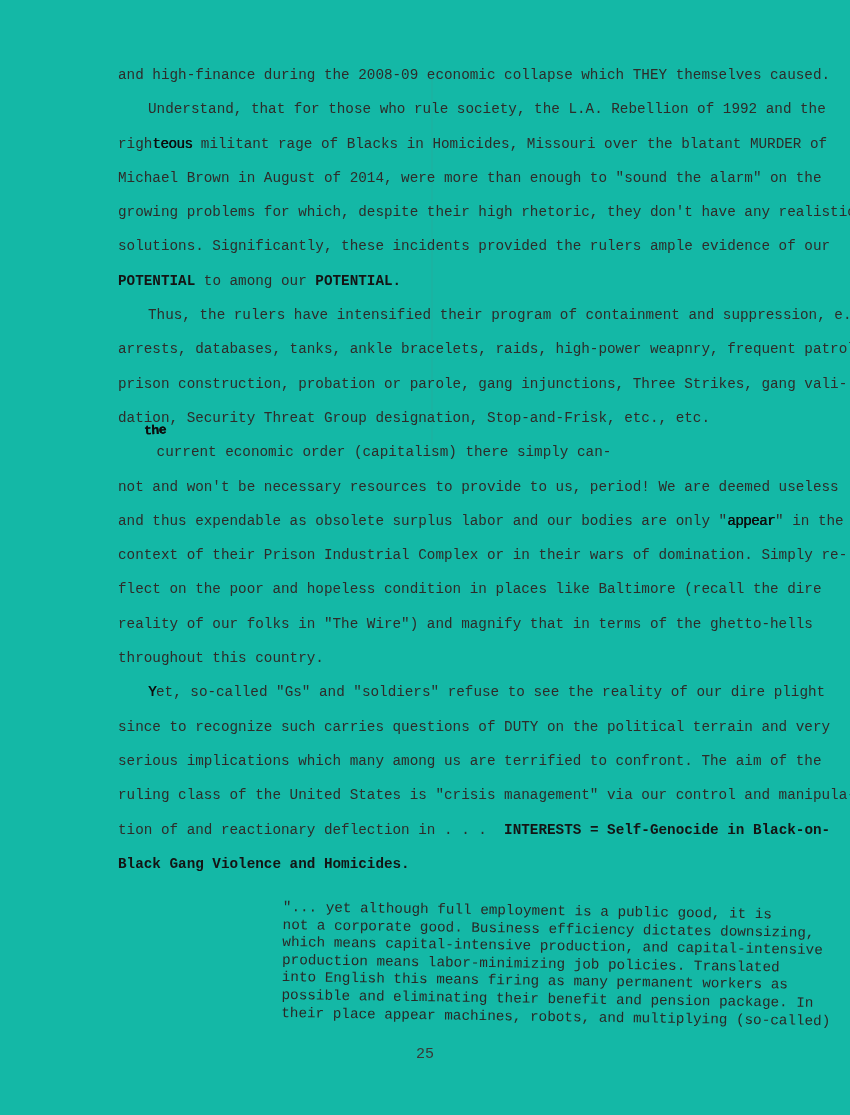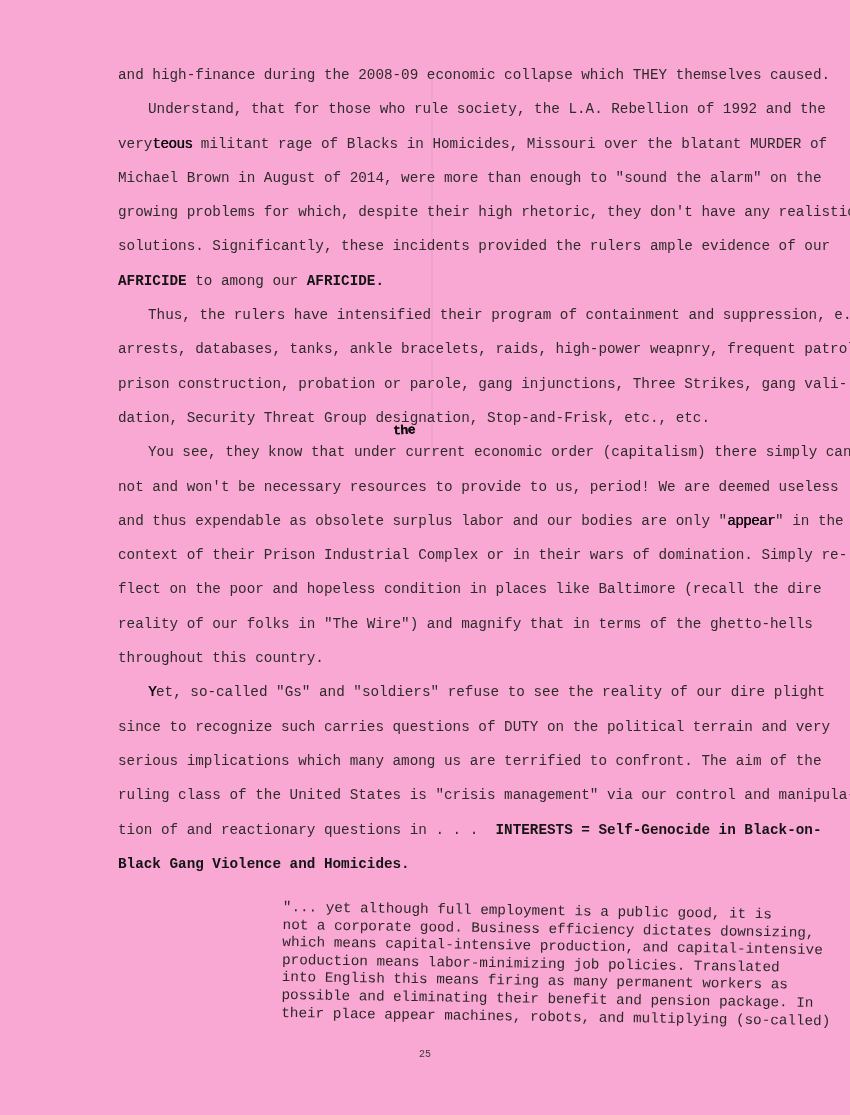--- a/index.html
+++ b/index.html
@@ -5,21 +5,21 @@
   html, body { margin: 0; padding: 0; }
   body {
     width: 850px; height: 1115px;
     position: relative;
     overflow: hidden;
     background: #ffffff;
     font-family: "Liberation Mono", "DejaVu Sans Mono", monospace;
   }
   .page {
     position: absolute; inset: 0;
-    background: #f9a8d4;
+    background: #14b8a6;
   }
   
   .crease {
     position: absolute;
     left: 431px; top: 74px;
     width: 2px; height: 382px;
     background: rgba(120,120,120,0.07);
   }
   .main-text {
     position: absolute;
@@ -60,60 +60,60 @@
     line-height: 17.6px;
     color: #2a2826;
     transform: rotate(0.85deg);
     transform-origin: left top;
   }
   .page-number {
     position: absolute;
     left: 0; top: 1045px;
     width: 850px;
     text-align: center;
-    font-size: 10px;
+    font-size: 15px;
     line-height: 20px;
     color: #3a3836;
   }
 </style>
 </head>
 <body>
 
 <div class="page">
   <div class="crease"></div>
 
   <div class="main-text">
 
     <div class="ln">and high-finance during the 2008-09 economic collapse which THEY themselves caused.</div>
 
     <div class="ln ind">Understand, that for those who rule society, the L.A. Rebellion of 1992 and the</div>
-    <div class="ln"><span>very</span><span class="hw">teous</span><span> militant rage of Blacks in Homicides, Missouri over the blatant MURDER of</span></div>
+    <div class="ln"><span>righ</span><span class="hw">teous</span><span> militant rage of Blacks in Homicides, Missouri over the blatant MURDER of</span></div>
     <div class="ln">Michael Brown in August of 2014, were more than enough to "sound the alarm" on the</div>
     <div class="ln">growing problems for which, despite their high rhetoric, they don't have any realistic</div>
     <div class="ln">solutions. Significantly, these incidents provided the rulers ample evidence of our</div>
-    <div class="ln"><span class="b">AFRICIDE</span><span> to among our </span><span class="b">AFRICIDE.</span></div>
+    <div class="ln"><span class="b">POTENTIAL</span><span> to among our </span><span class="b">POTENTIAL.</span></div>
 
     <div class="ln ind">Thus, the rulers have intensified their program of containment and suppression, e.g</div>
     <div class="ln">arrests, databases, tanks, ankle bracelets, raids, high-power weapnry, frequent patrol</div>
     <div class="ln">prison construction, probation or parole, gang injunctions, Three Strikes, gang vali-</div>
     <div class="ln">dation, Security Threat Group designation, Stop-and-Frisk, etc., etc.</div>
 
-    <div class="ln ind"><span>You see, they know that under</span><span class="insert-anchor"><span class="insert-above">the</span></span><span> current economic order (capitalism) there simply can-</span></div>
+    <div class="ln ind"><span class="insert-anchor"><span class="insert-above">the</span></span><span> current economic order (capitalism) there simply can-</span></div>
     <div class="ln">not and won't be necessary resources to provide to us, period! We are deemed useless</div>
     <div class="ln"><span>and thus expendable as obsolete surplus labor and our bodies are only "</span><span class="hw">appear</span><span>" in the</span></div>
     <div class="ln">context of their Prison Industrial Complex or in their wars of domination. Simply re-</div>
     <div class="ln">flect on the poor and hopeless condition in places like Baltimore (recall the dire</div>
     <div class="ln">reality of our folks in "The Wire") and magnify that in terms of the ghetto-hells</div>
     <div class="ln">throughout this country.</div>
 
     <div class="ln ind"><span class="hw">Y</span><span>et, so-called "Gs" and "soldiers" refuse to see the reality of our dire plight</span></div>
     <div class="ln">since to recognize such carries questions of DUTY on the political terrain and very</div>
     <div class="ln">serious implications which many among us are terrified to confront. The aim of the</div>
     <div class="ln">ruling class of the United States is "crisis management" via our control and manipula-</div>
-    <div class="ln"><span>tion of and reactionary questions in . . .  </span><span class="b">INTERESTS = Self-Genocide in Black-on-</span></div>
+    <div class="ln"><span>tion of and reactionary deflection in . . .  </span><span class="b">INTERESTS = Self-Genocide in Black-on-</span></div>
     <div class="ln b">Black Gang Violence and Homicides.</div>
   </div>
 
   <div class="quote-block">
     <div class="ln">"... yet although full employment is a public good, it is</div>
     <div class="ln">not a corporate good. Business efficiency dictates downsizing,</div>
     <div class="ln">which means capital-intensive production, and capital-intensive</div>
     <div class="ln">production means labor-minimizing job policies. Translated</div>
     <div class="ln">into English this means firing as many permanent workers as</div>
     <div class="ln">possible and eliminating their benefit and pension package. In</div>

